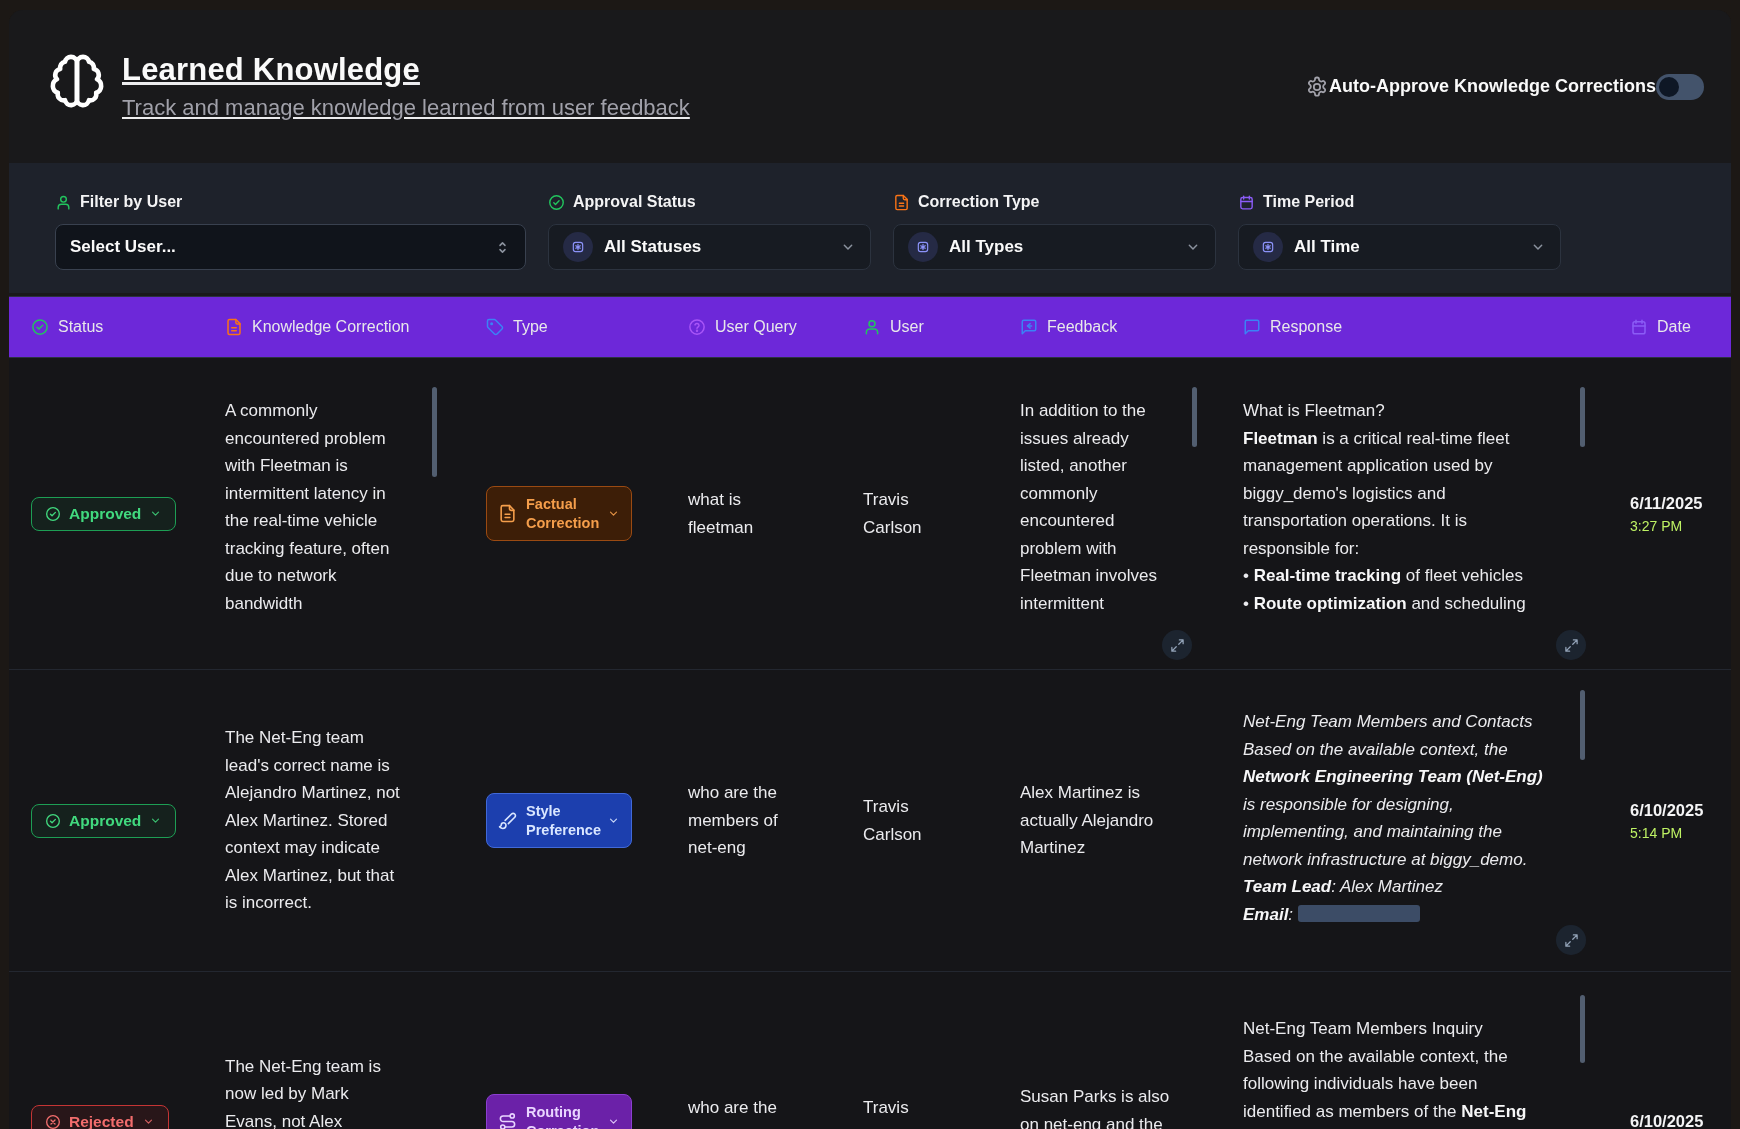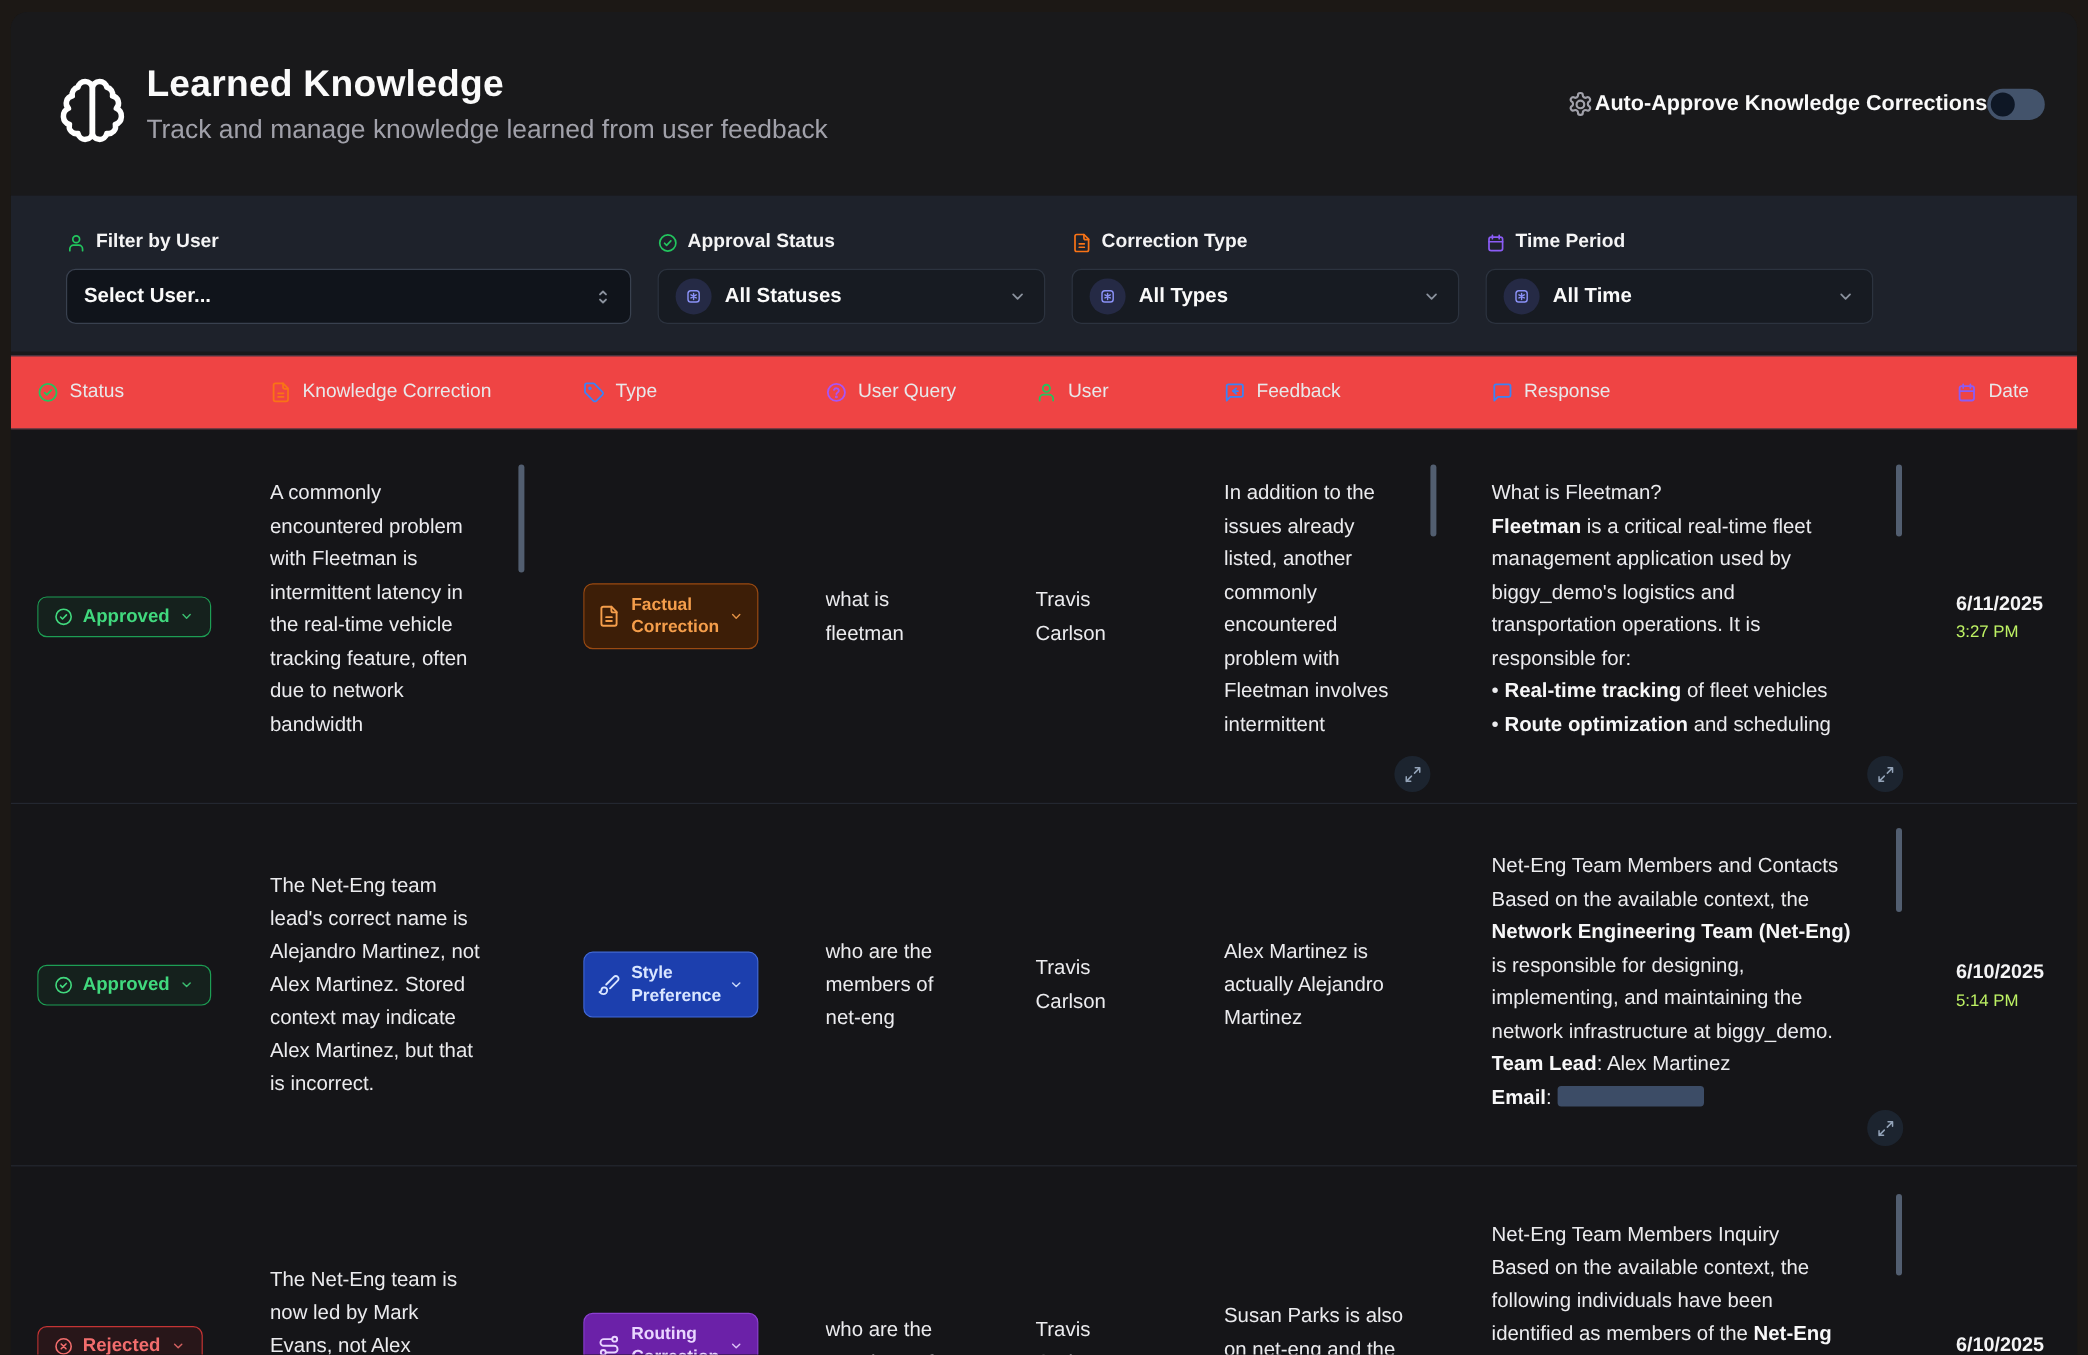--- a/index.html
+++ b/index.html
@@ -5,21 +5,21 @@
   * { margin:0; padding:0; box-sizing:border-box; }
   html,body { width:1740px; height:1129px; overflow:hidden; }
   body { background:#1c1815; font-family:"Liberation Sans","DejaVu Sans",sans-serif; color:#ededef; }
 
   .card { margin:10px 9px 0; width:1722px; height:1119px; background:#19191b;
           border-radius:14px 14px 0 0; overflow:hidden; }
 
   
   .app-header { height:153px; display:flex; align-items:center; justify-content:space-between;
                 padding:0 27px 0 39px; background:#19191b; }
-  .hdr-left { display:flex; align-items:flex-end; gap:16px; }
+  .hdr-left { display:flex; align-items:flex-start; gap:16px;text-decoration:underline; }
   .brain { width:58px; height:58px; color:#ffffff; }
   .titles h1 { font-size:31px; font-weight:700; color:#fafafa; letter-spacing:.2px; }
   .titles p { margin-top:7px; font-size:22px; color:#a1a1aa; }
   .hdr-right { display:flex; align-items:center; }
   .gear { width:24px; height:24px; color:#a1a1aa; }
   .auto-label { font-size:18px; font-weight:700; color:#fafafa; }
   .toggle { width:48px; height:26px; border-radius:13px; background:#43536b; position:relative; cursor:pointer; }
   .toggle .knob { position:absolute; left:3px; top:3px; width:20px; height:20px; border-radius:50%; background:#0e1725; }
 
   
@@ -37,40 +37,40 @@
   .fbox .val { font-size:17px; font-weight:700; color:#fafafa; }
   .fbox .circle { width:30px; height:30px; border-radius:50%; background:#252a45; color:#8b92f8;
                   display:flex; align-items:center; justify-content:center; flex:0 0 auto; }
   .fbox .circle svg { width:16px; height:16px; }
   .fbox .chev { width:16px; height:16px; color:#8b929e; margin-left:auto; }
   .fbox .updown { width:17px; height:17px; color:#8b929e; }
 
   
   .grid { display:grid; grid-template-columns:194px 261px 202px 175px 157px 223px 387px 1fr;
           padding-left:22px; }
-  .thead { margin-top:3px; height:62px; background:#ef4444; border-top:1px solid #2b3240;
+  .thead { margin-top:3px; height:62px; background:#6d28d9; border-top:1px solid #2b3240;
            border-bottom:1px solid #2b3240; align-items:center; }
   .th { display:flex; align-items:center; gap:9px; font-size:16px; color:#e8e8ea; font-weight:500; }
   .th svg { width:18px; height:18px; flex:0 0 auto; }
 
   .rows { background:#151518; }
   .row { border-bottom:1px solid #232730; position:relative; }
   .row.r1 { height:312px; }
   .row.r2 { height:302px; }
   .row.r3 { height:300px; }
   .cell { position:relative; height:100%; display:flex; align-items:center; overflow:hidden; }
   .cell.top { align-items:flex-start; }
   .txt { font-size:17px; line-height:27.5px; color:#ebebee; white-space:pre-wrap; }
   .kc .txt { width:180px; }
   .qy .txt { width:112px; }
   .us .txt { width:85px; }
   .fb .txt { width:150px; }
   .rs .txt { width:300px; }
   .pad39 { padding-top:39px; }
-  .pad38 { padding-top:38px; }
+  .pad38 { padding-top:38px;font-style:italic; }
   .pad43 { padding-top:43px; }
   .mt111 { margin-top:111px; }
   .txt b { font-weight:700; color:#f7f7f8; }
 
   
   .sbadge { display:inline-flex; align-items:center; gap:8px; padding:7px 13px; border-radius:8px;
             font-size:15.5px; font-weight:700; cursor:pointer; white-space:nowrap; }
   .sbadge svg { width:16px; height:16px; }
   .sbadge .chev { width:13px; height:13px; opacity:.85; }
   .sbadge.approved { border:1px solid #1d9e54; color:#41d97e; background:rgba(34,197,94,.07); }

